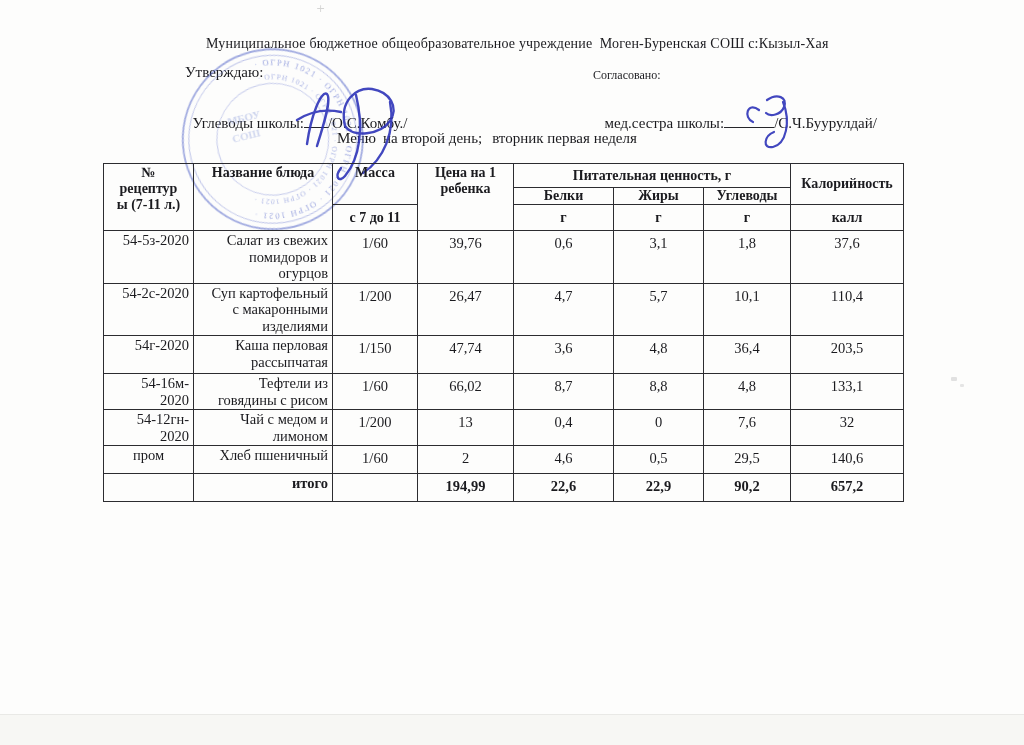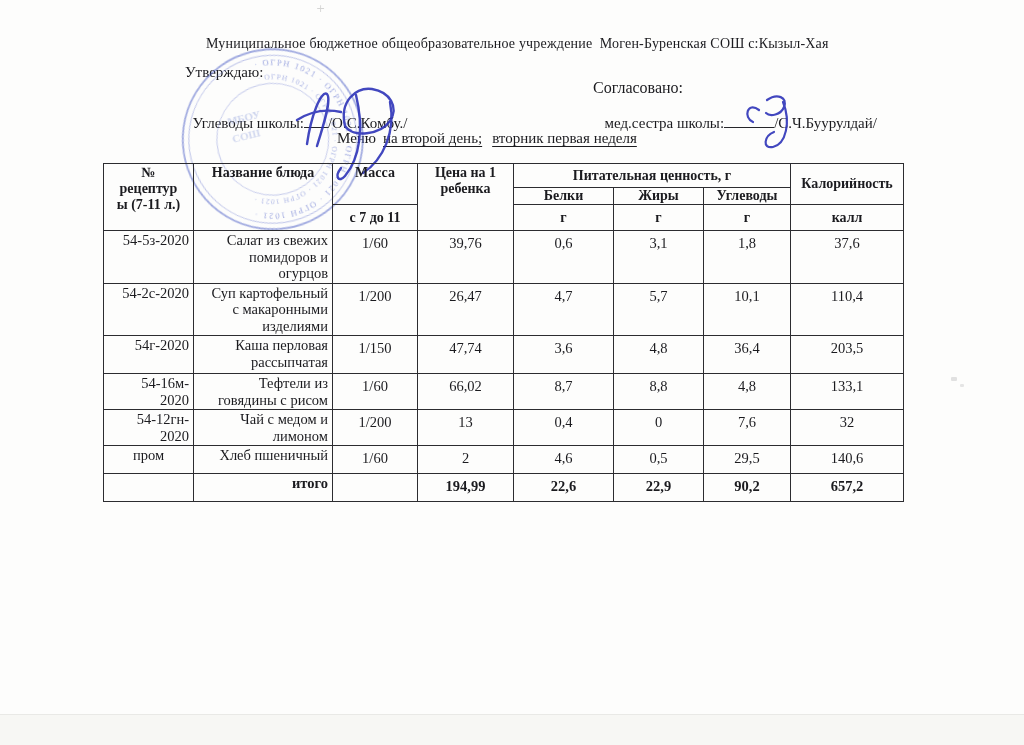--- a/index.html
+++ b/index.html
@@ -5,31 +5,31 @@
   html,body{margin:0;padding:0}
   body{
     width:1024px;height:745px;position:relative;overflow:hidden;
     background:#fdfdfc;color:#1b1b1f;
     font-family:"Liberation Serif","DejaVu Serif",serif;
   }
   .abs{position:absolute}
   
   .doc-title{left:206px;top:36px;font-size:14px;white-space:pre;letter-spacing:.2px}
   .approve{left:185px;top:64px;font-size:15px}
-  .agree{left:593px;top:79px;font-size:16px}
+  .agree{left:593px;top:68px;font-size:12px}
   .sigline{font-size:15px;white-space:pre}
   .dirline{left:185px;top:97px}
   .nurseline{left:597px;top:97px}
   .blank{display:inline-block;border-bottom:1.4px solid #26262a;height:13px;vertical-align:baseline}
   .blank.dir{width:24px}
   .blank.nurse{width:50px}
   .menuline{left:337px;top:130px;font-size:15px}
   .menuline .pfx{margin-right:7px}
   .menuline .gap{display:inline-block;width:10px}
-  .und{text-decoration:underline;text-underline-offset:3px;text-decoration-thickness:1.2px}
+  .und{text-underline-offset:3px;text-decoration-thickness:1.2px}
   
   table.menu{
     position:absolute;left:103px;top:163px;width:800px;
     border-collapse:collapse;table-layout:fixed;
     font-size:14.5px;line-height:16.5px;
   }
   table.menu th,table.menu td{
     border:1.6px solid #2c2c30;padding:1px 4px;
     white-space:pre-line;vertical-align:top;overflow:hidden;
   }

